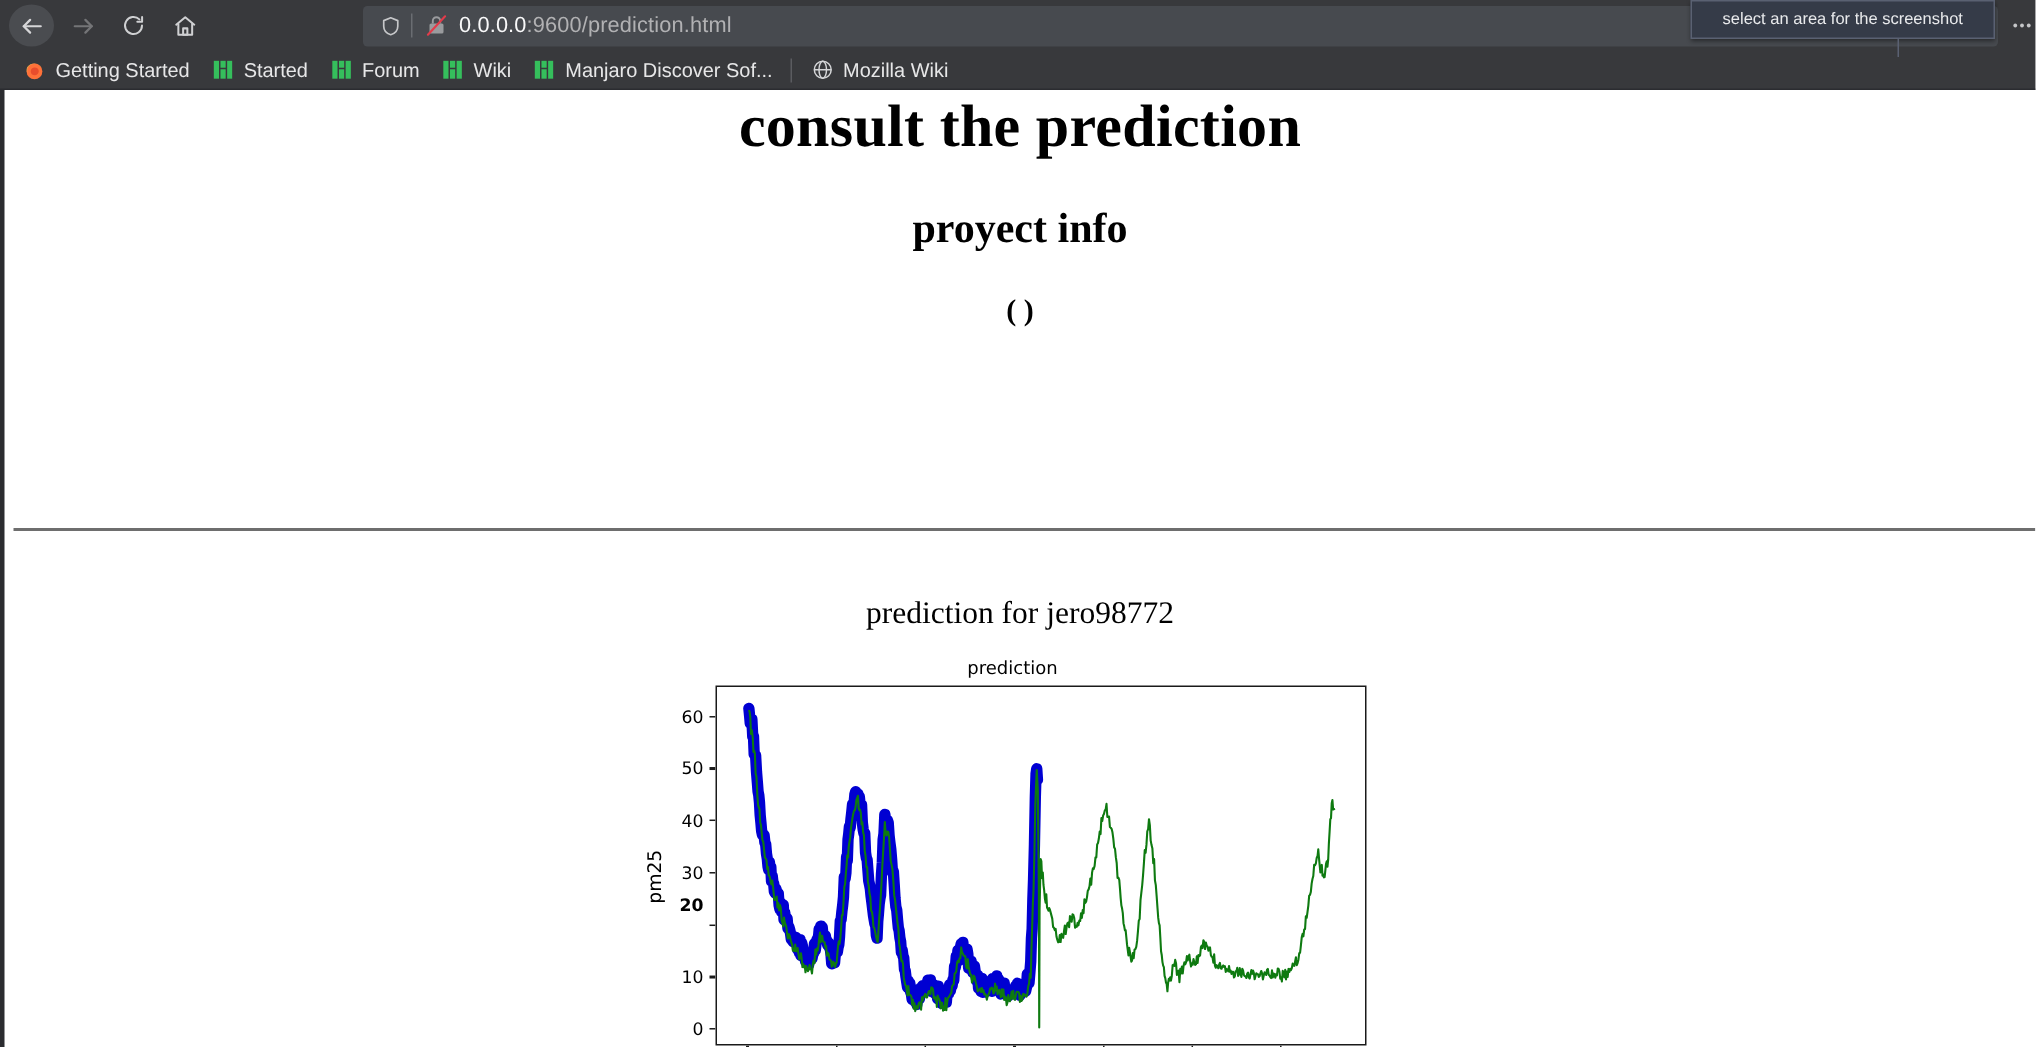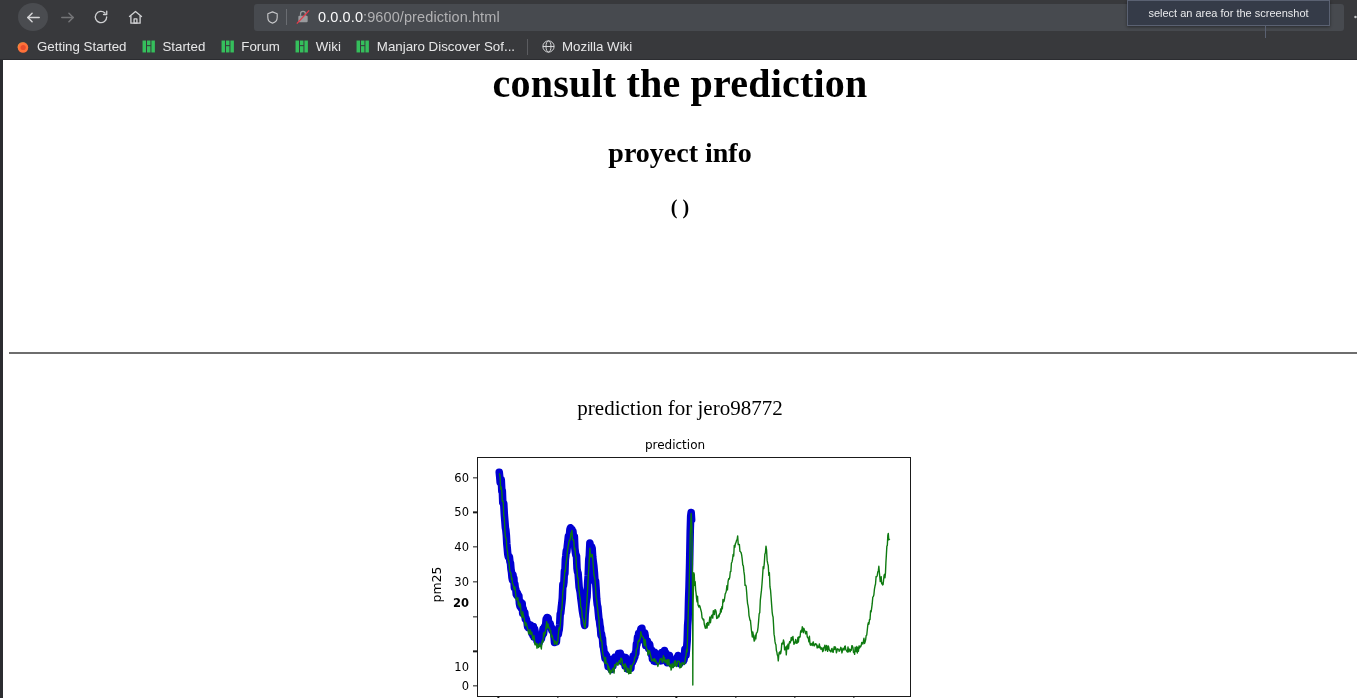--- a/index.html
+++ b/index.html
@@ -17,21 +17,21 @@
     width: 1357px;
     background: #38393c;
     position: relative;
     user-select: none;
   }
   #nav-toolbar {
     height: 34px;
     display: flex;
     align-items: center;
     background: #38393c;
-    padding: 0 16px;
+    padding: 0 4px;
     position: relative;
   }
   .nav-btn {
     width: 30px; height: 28px;
     display: flex; align-items: center; justify-content: center;
     border-radius: 50%;
     margin: 0 2px;
     flex: 0 0 auto;
   }
   .nav-btn svg { display: block; }
@@ -411,21 +411,21 @@
 
   <div id="chart-caption" class="serif">prediction for jero98772</div>
 
   <div id="figure">
     <div id="fig-title">prediction</div>
     <div id="ylabel">pm25</div>
 
     <div id="tick-layer">
         <div class="ytick-label" style="top: 253.902px;">0</div>
         <div class="ytick-mark" style="top: 253.902px;"></div>
-        <div class="ytick-label" style="top: 219.22px; margin-top: 16px;">10</div>
+        <div class="ytick-label" style="top: 219.22px;">10</div>
         <div class="ytick-mark" style="top: 219.22px;"></div>
         <div class="ytick-label" style="top: 171px; font-weight: bold;">20</div>
         <div class="ytick-mark" style="top: 184.538px;"></div>
         <div class="ytick-label" style="top: 149.855px;">30</div>
         <div class="ytick-mark" style="top: 149.855px;"></div>
         <div class="ytick-label" style="top: 115.173px;">40</div>
         <div class="ytick-mark" style="top: 115.173px;"></div>
         <div class="ytick-label" style="top: 80.4913px;">50</div>
         <div class="ytick-mark" style="top: 80.4913px;"></div>
         <div class="ytick-label" style="top: 45.8092px; text-align: right;">60</div>

